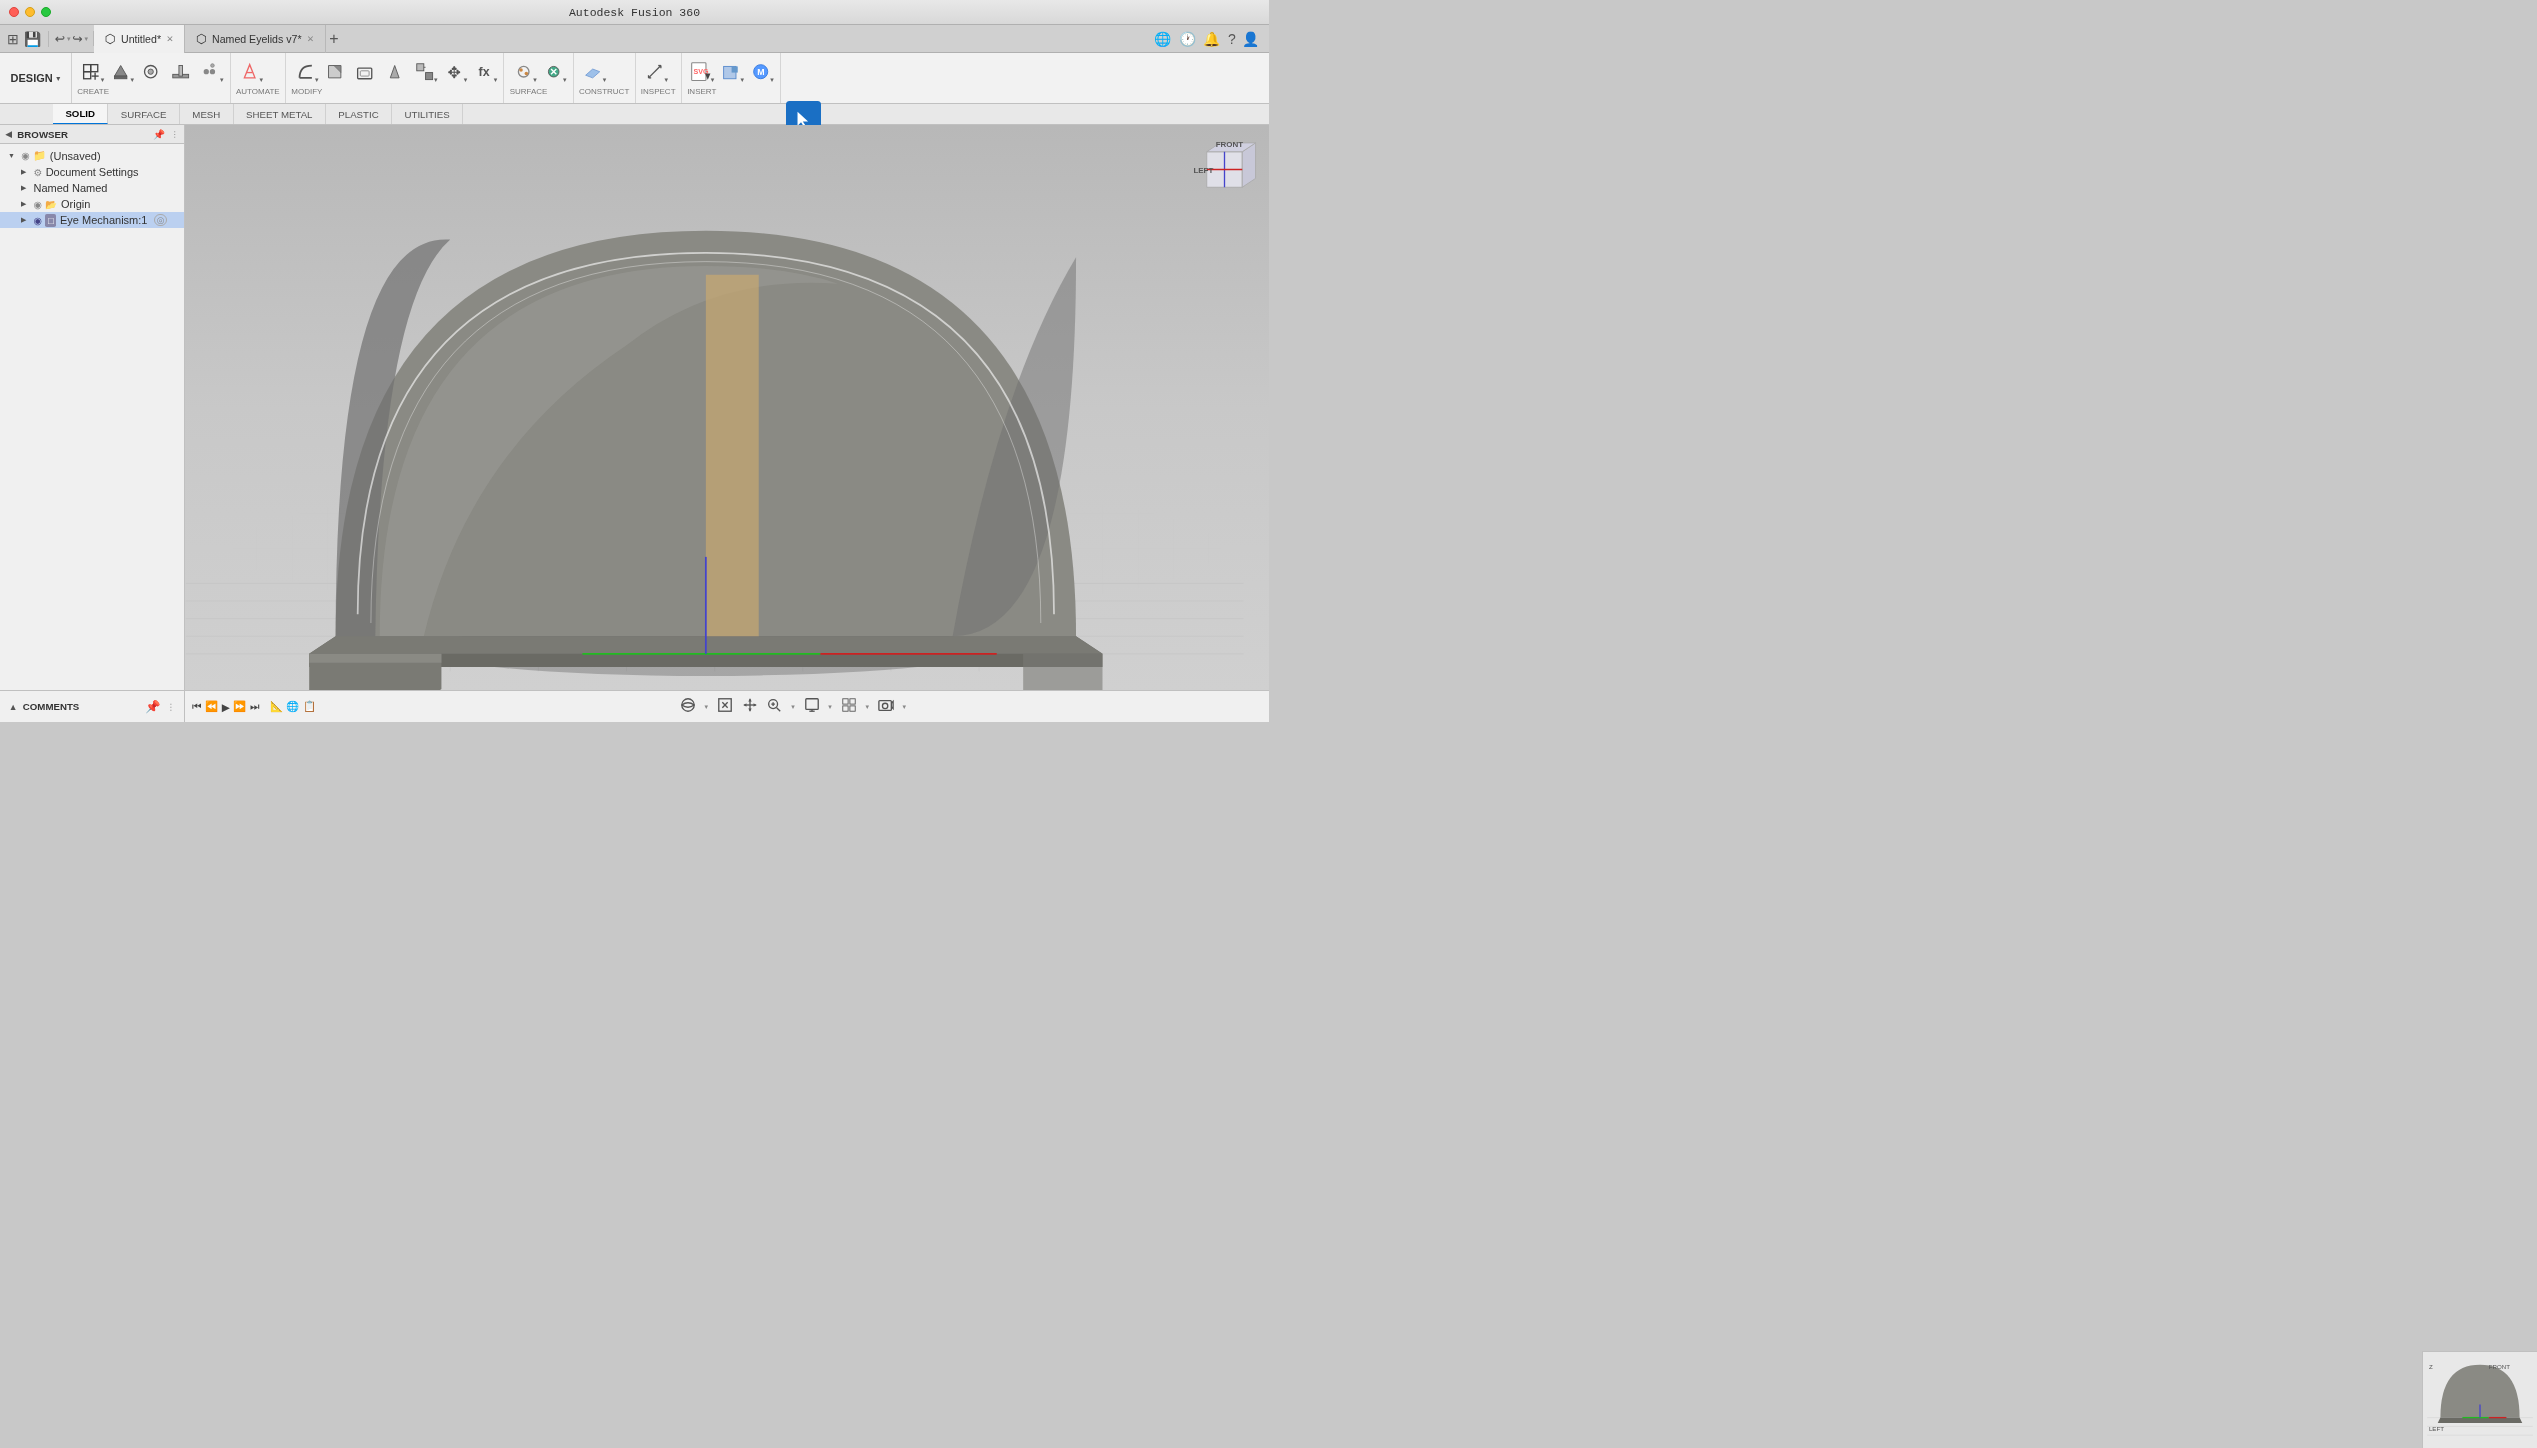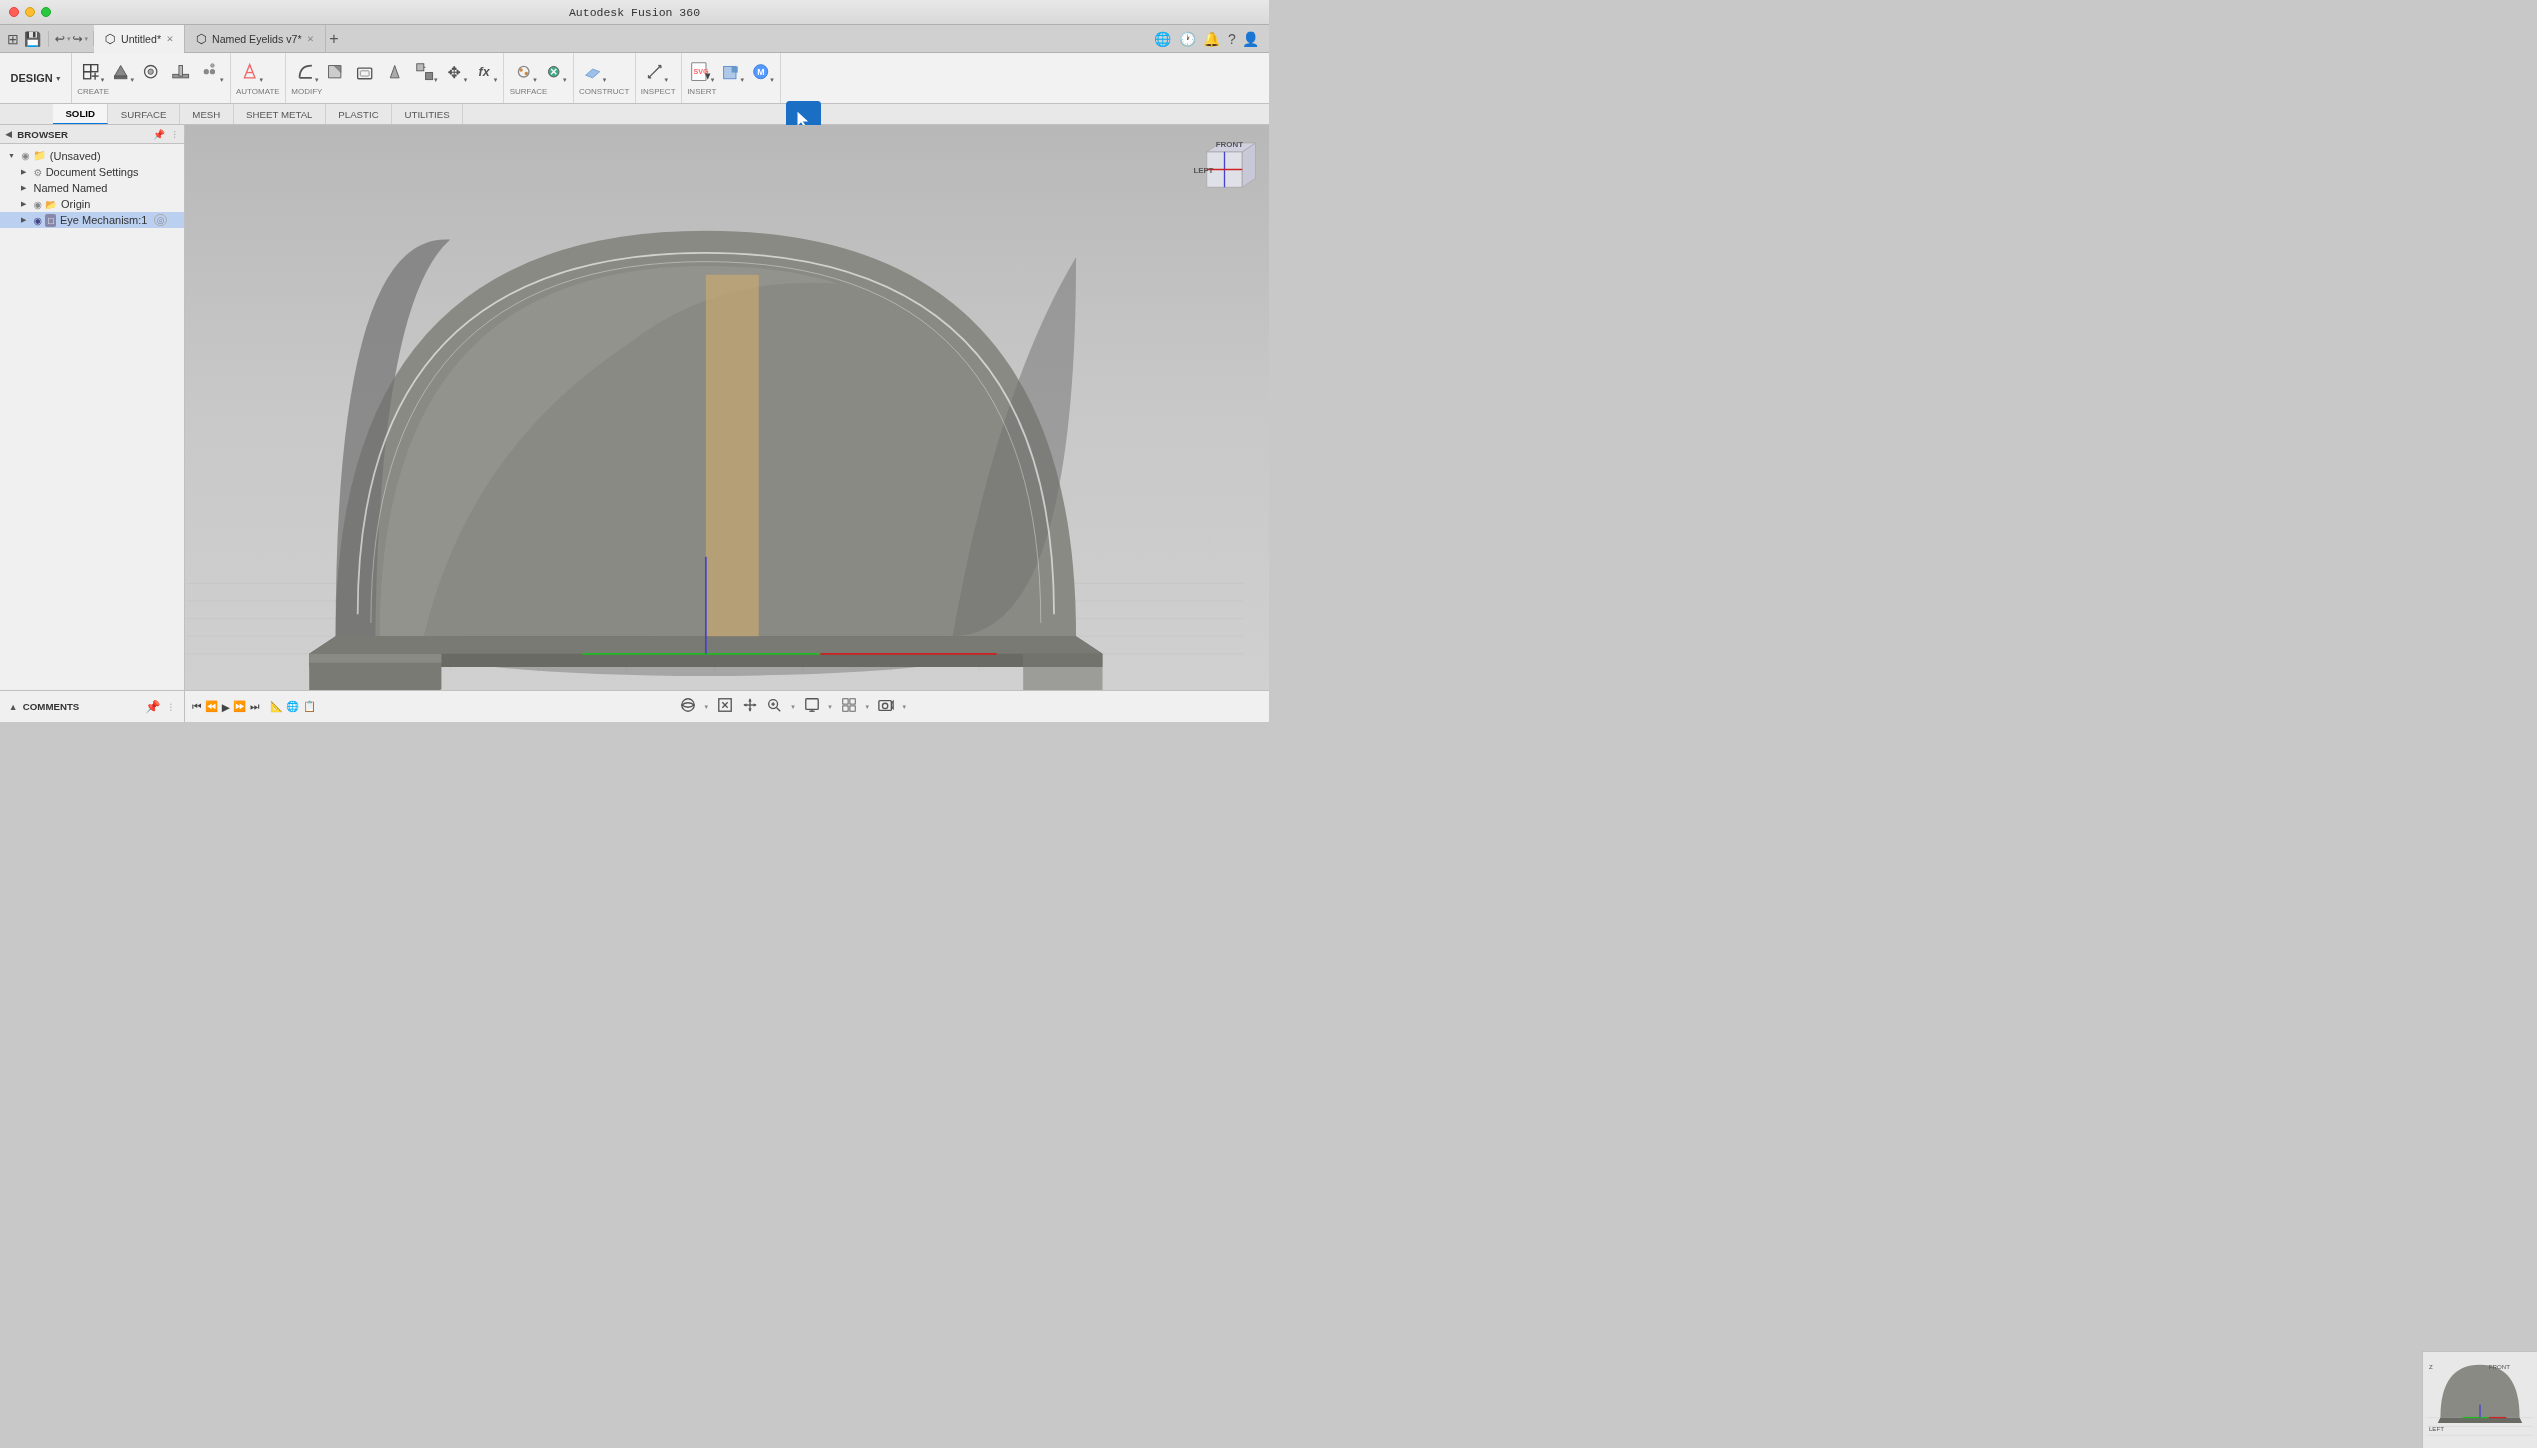--- a/index.html
+++ b/index.html
@@ -334,21 +334,21 @@
             <rect x="12" y="12" width="8" height="8" fill="#888" stroke="#555" stroke-width="1"></rect>
             <line x1="10" y1="6" x2="12" y2="6" stroke="#555" stroke-width="1" stroke-dasharray="2"></line>
           </svg>
         <span class="caret">▾</span>
       </button>
       <button class="tb-btn" title="Move/Copy">
         <span style="font-size:16px;color:#555;">✥</span>
         <span class="caret">▾</span>
       </button>
       <button class="tb-btn" title="Parameters">
-        <span style="font-size:12.4px;font-style:italic;font-weight:bold;color:#555;">fx</span>
+        <span style="font-size:12.4px;font-weight:bold;color:#555;">fx</span>
         <span class="caret">▾</span>
       </button>
     </div>
     <div class="toolbar-group-label">MODIFY</div>
   </div>
 
   <div class="toolbar-group">
     <div class="toolbar-group-row">
       <button class="tb-btn" title="Joint">
         <svg width="19.4" height="19.4" viewBox="0 0 22 22">

